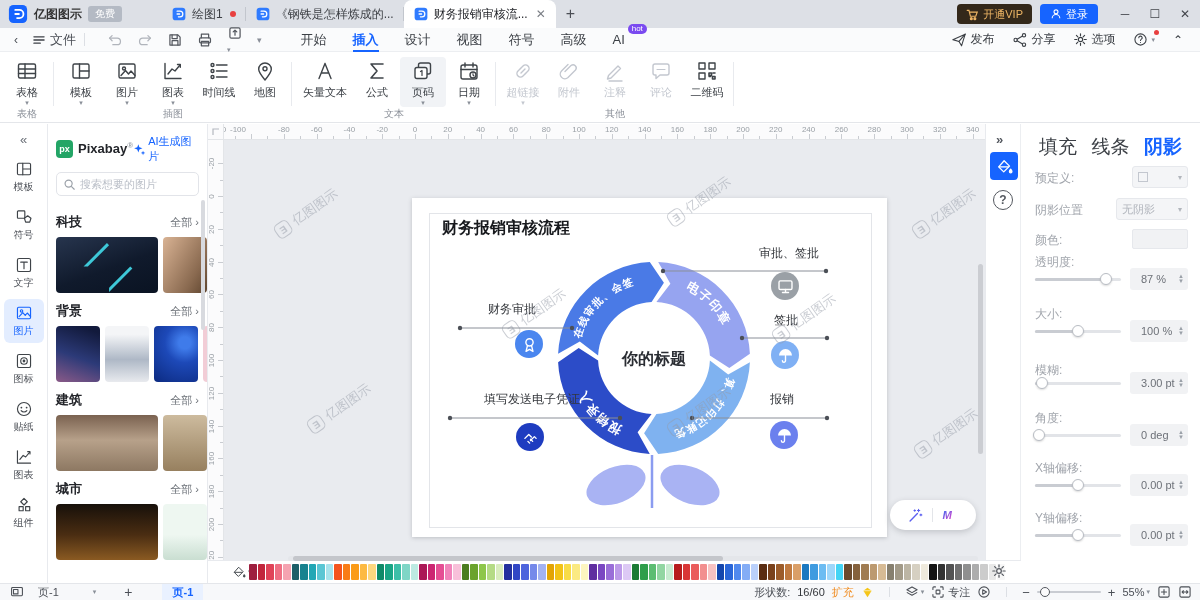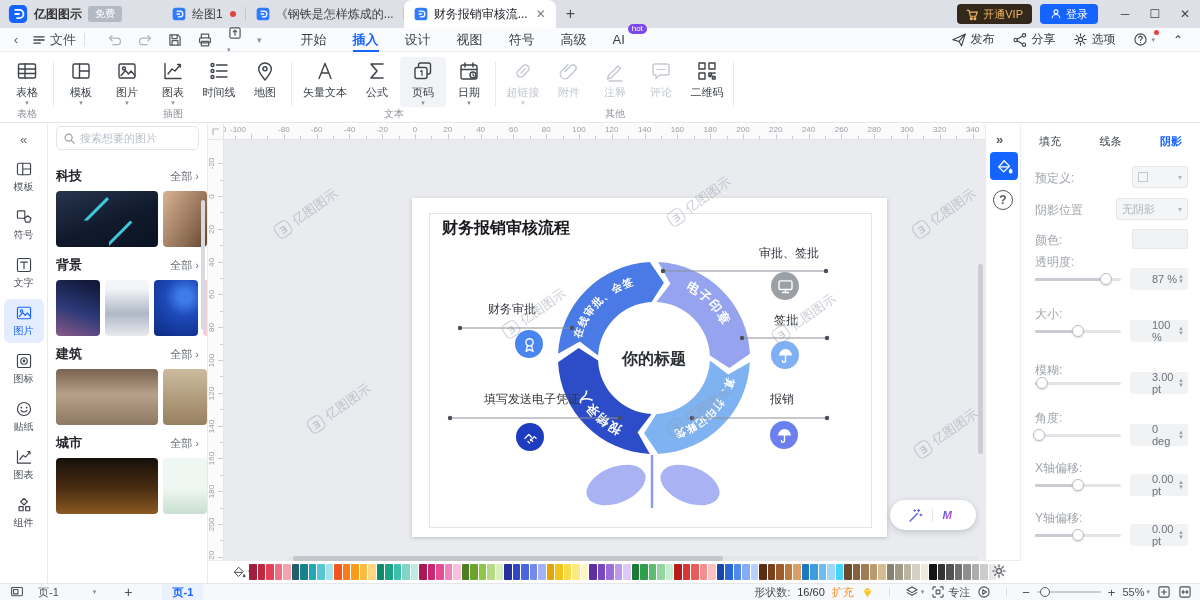--- a/index.html
+++ b/index.html
@@ -111,32 +111,32 @@
   #cv-vscroll{position:absolute;right:2px;top:140px;width:5px;height:190px;border-radius:3px;background:#cbcdd2;}
 
   
   #rstrip{left:985px;top:124px;width:36px;height:459px;background:#fff;border-right:1px solid #eceef1;border-left:1px solid #e8eaee;}
   #rs-collapse{position:absolute;left:10px;top:8px;color:#54585f;font-size:13px;font-weight:bold;}
   #rs-tool{position:absolute;left:4px;top:28px;width:28px;height:28px;background:#1664ff;border-radius:4px;display:flex;align-items:center;justify-content:center;}
   #rs-help{position:absolute;left:7px;top:66px;width:20px;height:20px;border:1.4px solid #54585f;border-radius:50%;color:#54585f;font-size:12px;font-weight:bold;display:flex;align-items:center;justify-content:center;}
   #rs-gear{position:absolute;left:7px;top:437px;}
   #rpanel{left:1021px;top:124px;width:179px;height:459px;background:#fff;}
   #rp-tabs{display:flex;justify-content:space-between;padding:10px 18px 0;}
-  .rp-tab{font-size:11px;color:#3c4046;}
+  .rp-tab{font-size:19px;color:#3c4046;}
   .rp-tab.active{color:#1664ff;font-weight:bold;}
   .fld-label{position:absolute;left:14px;font-size:12px;color:#a2a6ad;}
   .fld-ctl{position:absolute;right:12px;}
   .dd{width:56px;height:22px;background:#f4f5f7;border:1px solid #e6e8ec;border-radius:3px;display:flex;align-items:center;padding:0 5px;color:#b2b6bd;font-size:11px;}
   .dd .car{margin-left:auto;font-size:8px;color:#b2b6bd;}
   .dd.wide{width:72px;}
   .swatchbox{width:56px;height:20px;background:#f1f2f4;border:1px solid #e6e8ec;border-radius:2px;}
   .track{position:absolute;left:14px;width:86px;height:3px;border-radius:2px;background:#e2e4e8;}
   .track .fillb{position:absolute;left:0;top:0;height:3px;border-radius:2px;background:#c9ccd2;}
   .knob{position:absolute;top:-5px;width:12px;height:12px;border-radius:50%;background:#fff;border:1px solid #b9bdc4;box-shadow:0 1px 2px rgba(0,0,0,.15);}
-  .valbox{position:absolute;right:12px;width:58px;height:22px;background:#f1f2f4;border-radius:3px;font-size:11px;color:#6d7178;display:flex;align-items:center;padding-left:22px;}
+  .valbox{position:absolute;right:12px;width:58px;height:22px;background:#f1f2f4;border-radius:3px;font-size:11px;color:#6d7178;display:flex;align-items:center;padding-left:11px;}
   .valbox .steps{margin-left:auto;margin-right:4px;display:flex;flex-direction:column;font-size:6px;color:#9aa0a8;line-height:5px;}
 
   
   #palettebar{left:208px;top:560px;width:813px;height:23px;background:#fff;border-top:1px solid #e8eaee;}
   #hscroll-track{position:absolute;left:80px;top:-5px;width:690px;height:5px;border-radius:3px;background:#e4e6ea;}
   #hscroll-thumb{position:absolute;left:85px;top:-5px;width:430px;height:5px;border-radius:3px;background:#c4c6cb;}
   #fillico{position:absolute;left:24px;top:4px;display:flex;align-items:center;gap:2px;}
   #fillico .car{font-size:7px;color:#7a7e85;}
   #swatches{position:absolute;left:41px;top:3px;display:flex;gap:1px;}
   .sw{width:7.5px;height:16px;border-radius:1px;flex:none;}
@@ -572,20 +572,33 @@
           <svg width="18" height="18" viewBox="0 0 22 22" fill="none" stroke="#3e4348" stroke-width="1.4" stroke-linecap="round" stroke-linejoin="round">
             <path d="M11 3l4 4-4 4-4-4z"></path>
             <path d="M5 13h5v5H5zM13 13h5v5h-5z"></path>
           </svg>
         </span>
         <span class="lbl">组件</span>
       </div>
     </div>
 
   <div id="imgpanel" class="abs">
+    <div id="ip-head">
+      <span id="px-logo">px</span>
+      <span id="ip-provider"><span>Pixabay</span><span id="ip-reg">®</span></span>
+      <span id="ip-ai">
+          <span id="ico-sparkle">
+            <svg width="13" height="13" viewBox="0 0 22 22" fill="#1664ff">
+              <path d="M9 2l1.8 5.2L16 9l-5.2 1.8L9 16l-1.8-5.2L2 9l5.2-1.8z"></path>
+              <path d="M17 13l1 2.8 2.8 1-2.8 1-1 2.8-1-2.8-2.8-1 2.8-1z"></path>
+            </svg>
+          </span>
+          <span>AI生成图片</span>
+        </span>
+    </div>
     <div id="ip-search">
       <span id="ico-search">
           <svg width="13" height="13" viewBox="0 0 22 22" fill="none" stroke="#9aa0a8" stroke-width="2" stroke-linecap="round">
             <circle cx="9.5" cy="9.5" r="6"></circle>
             <path d="M14.5 14.5L19 19"></path>
           </svg>
         </span>
       <input placeholder="搜索想要的图片" style="">
     </div>
     <div id="ip-sections">

